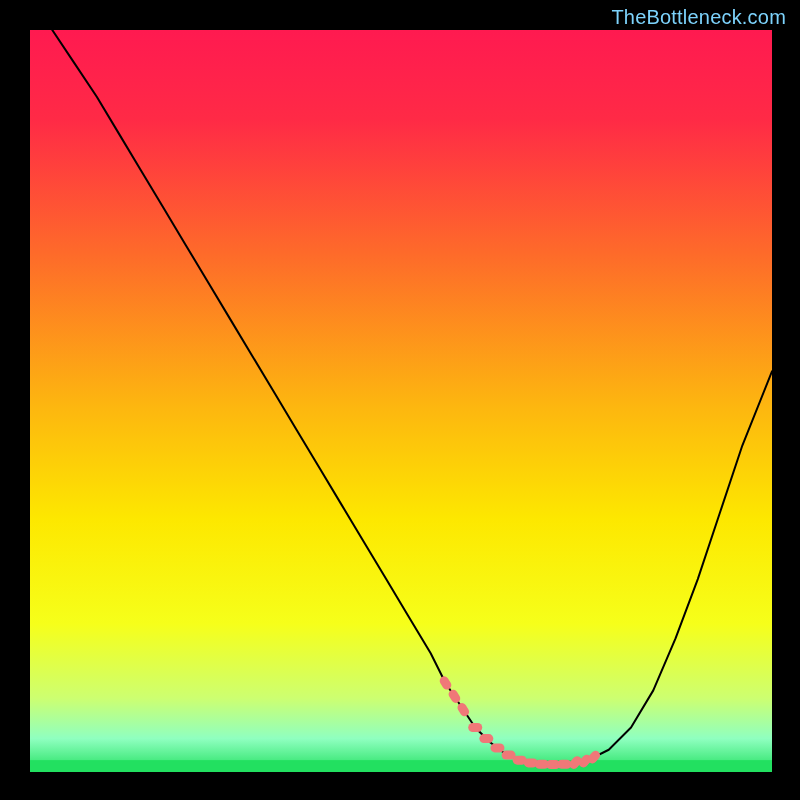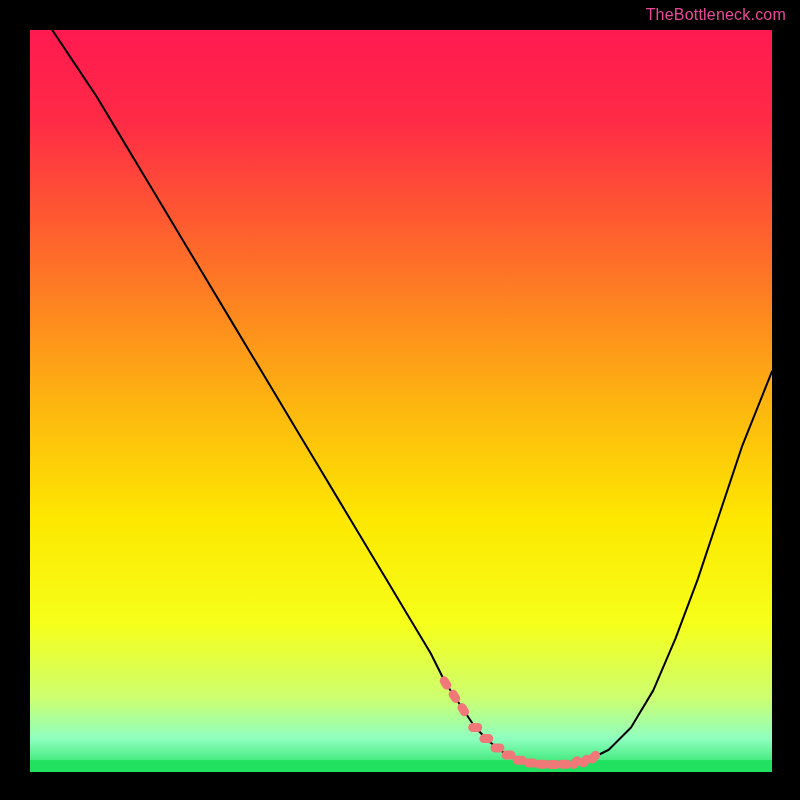--- a/index.html
+++ b/index.html
@@ -14,22 +14,22 @@
   .stage {
     position: relative;
     width: 800px;
     height: 800px;
     background: #000;
   }
   .watermark {
     position: absolute;
     top: 6px;
     right: 14px;
-    color: #ec4899;
-    font-size: 16px;
+    color: #7dd3fc;
+    font-size: 20px;
     font-weight: 400;
     letter-spacing: 0.2px;
   }
   .plot-panel {
     position: absolute;
     background: #000;
   }
   svg {
     display: block;
   }

